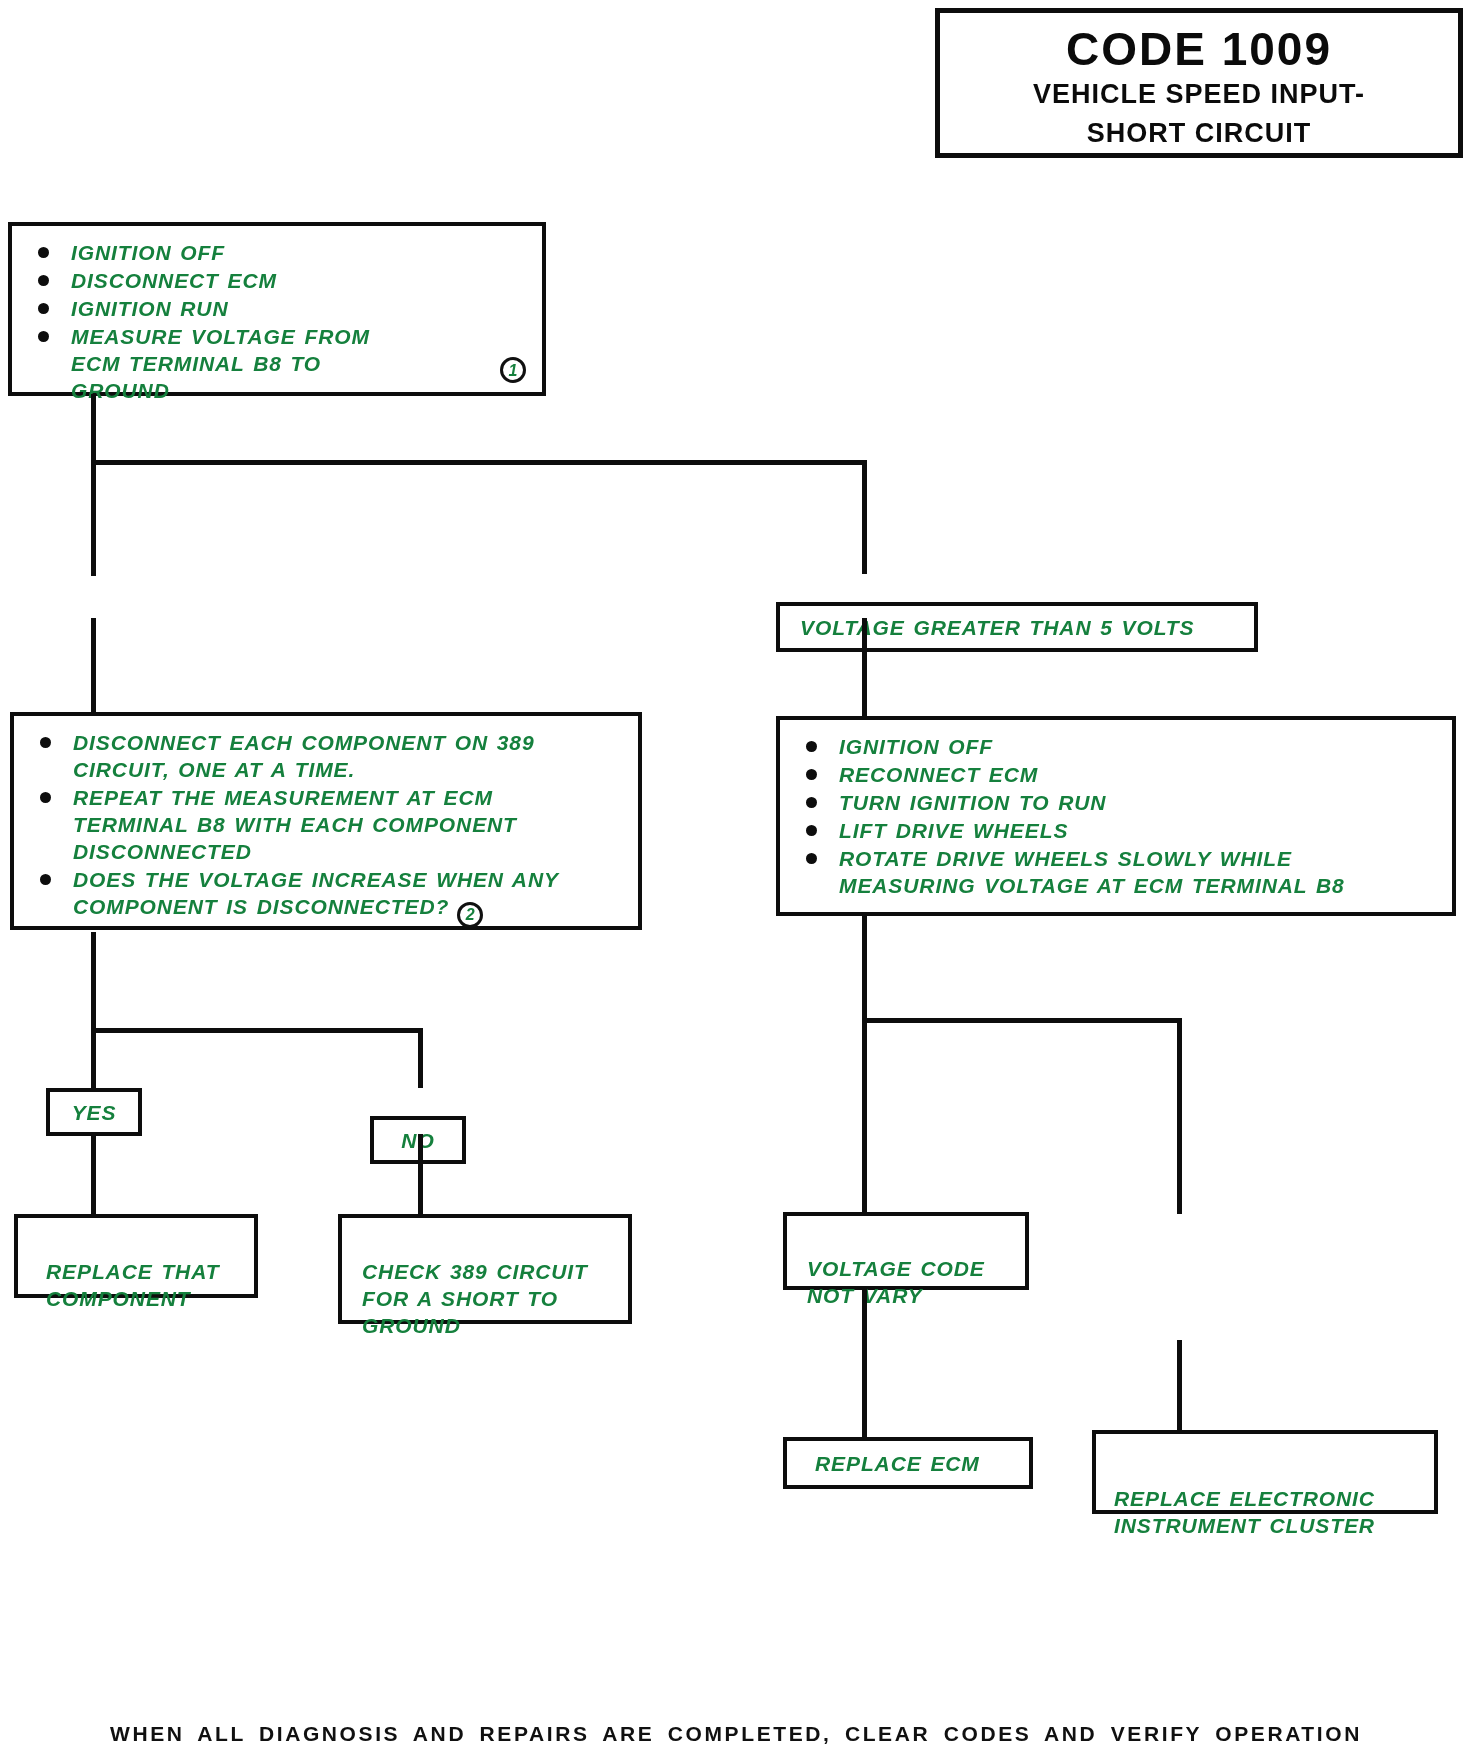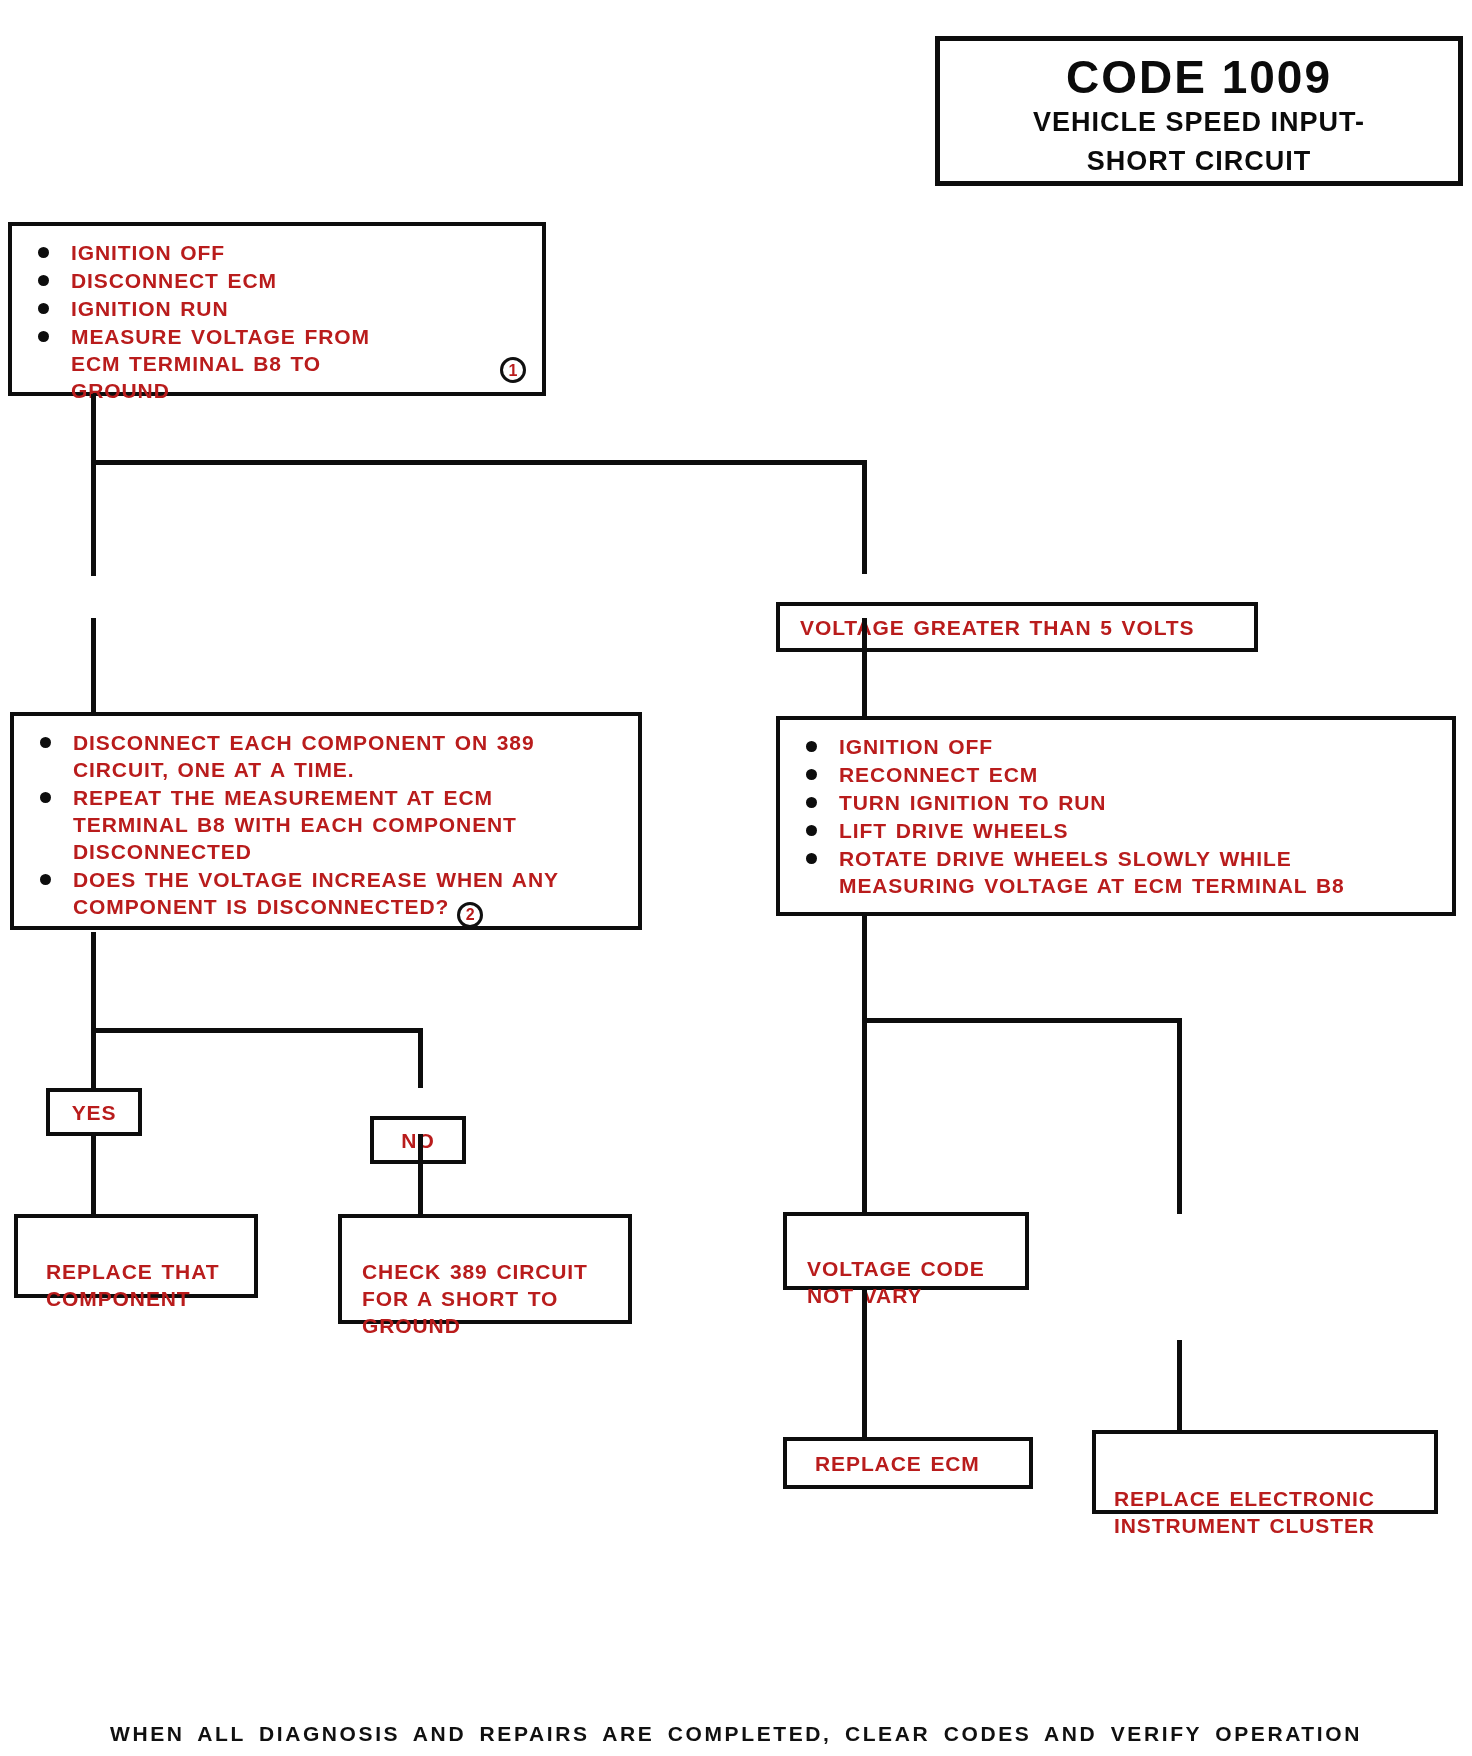--- a/index.html
+++ b/index.html
@@ -4,40 +4,40 @@
 <style>
   html,body{margin:0;padding:0;background:#ffffff;}
   .canvas{
     position:relative;width:1472px;height:1756px;background:#ffffff;
     font-family:"Liberation Sans","DejaVu Sans",sans-serif;color:#0b0b0b;
     overflow:hidden;
   }
   .box{
     position:absolute;border:4px solid #0d0d0d;background:#fff;
     box-sizing:border-box;font-weight:700;font-size:21px;
-    letter-spacing:0.9px;word-spacing:2px;line-height:27px;color:#b91c1c;
+    letter-spacing:0.9px;word-spacing:2px;line-height:27px;color:#15803d;font-style:italic;
   }
   .label-box{display:flex;align-items:center;padding:6px 12px 6px 20px;}
   .pre{white-space:pre-line;}
   .bullets{padding:13px 40px 10px 14px;}
   .brow{display:flex;align-items:flex-start;margin:0 0 1px 0;}
   .dot{flex:0 0 auto;width:11px;height:11px;border-radius:50%;background:#0d0d0d;margin:8px 22px 0 12px;}
   .btxt{flex:1 1 auto;}
   .callout{
     display:inline-flex;align-items:center;justify-content:center;
     width:26px;height:26px;border:3px solid #101010;border-radius:50%;
     font-size:16px;font-weight:700;letter-spacing:0;box-sizing:border-box;background:#fff;
   }
   .callout.corner{position:absolute;right:16px;bottom:9px;}
   .callout.inline{margin-left:8px;vertical-align:-6px;}
   .vline,.hline{position:absolute;background:#0d0d0d;}
   .title-box{
     position:absolute;left:935px;top:8px;width:528px;height:150px;
     border:5px solid #0d0d0d;box-sizing:border-box;text-align:center;
-    padding-top:10px;background:#fff;margin-top:28px;
+    padding-top:10px;background:#fff;
   }
   .title-main{font-size:46px;font-weight:700;letter-spacing:2px;line-height:52px;}
   .title-sub{font-size:27px;font-weight:700;letter-spacing:1px;line-height:39px;}
   .footer-note{
     position:absolute;left:0;top:1722px;width:100%;text-align:center;
     font-size:21px;font-weight:700;letter-spacing:2.6px;word-spacing:5px;color:#101010;
   }
 </style>
 </head>
 <body>

